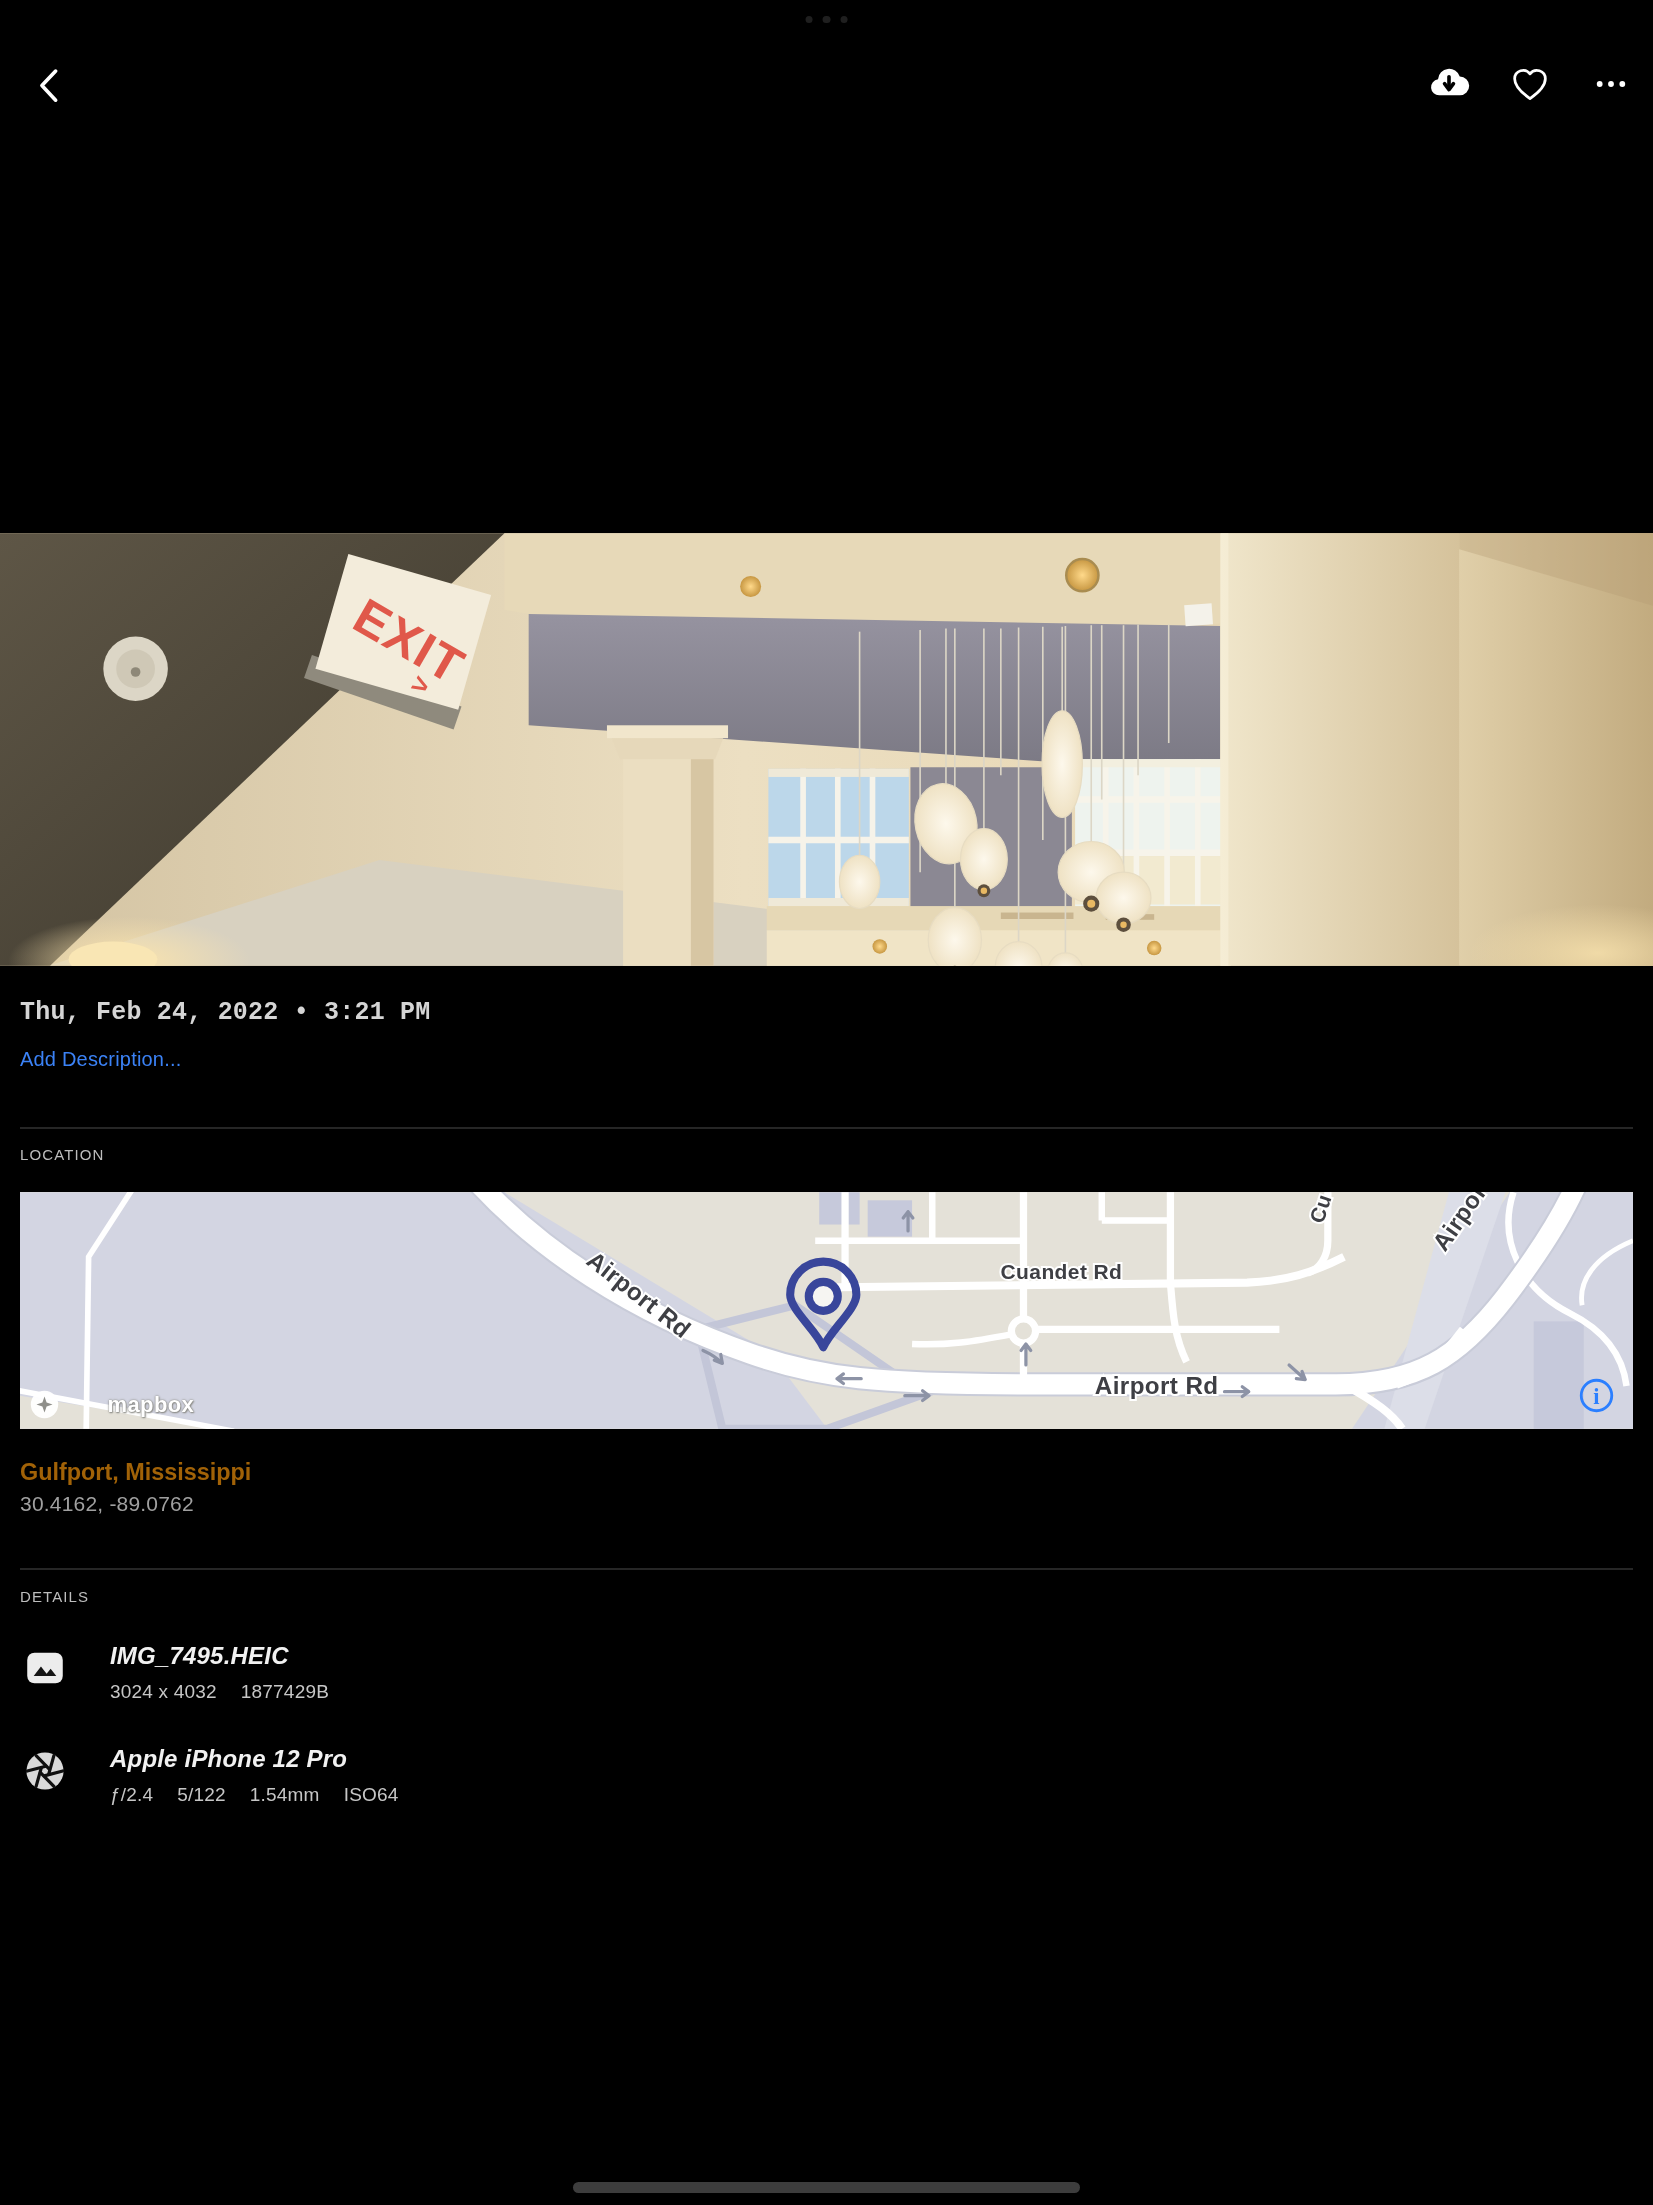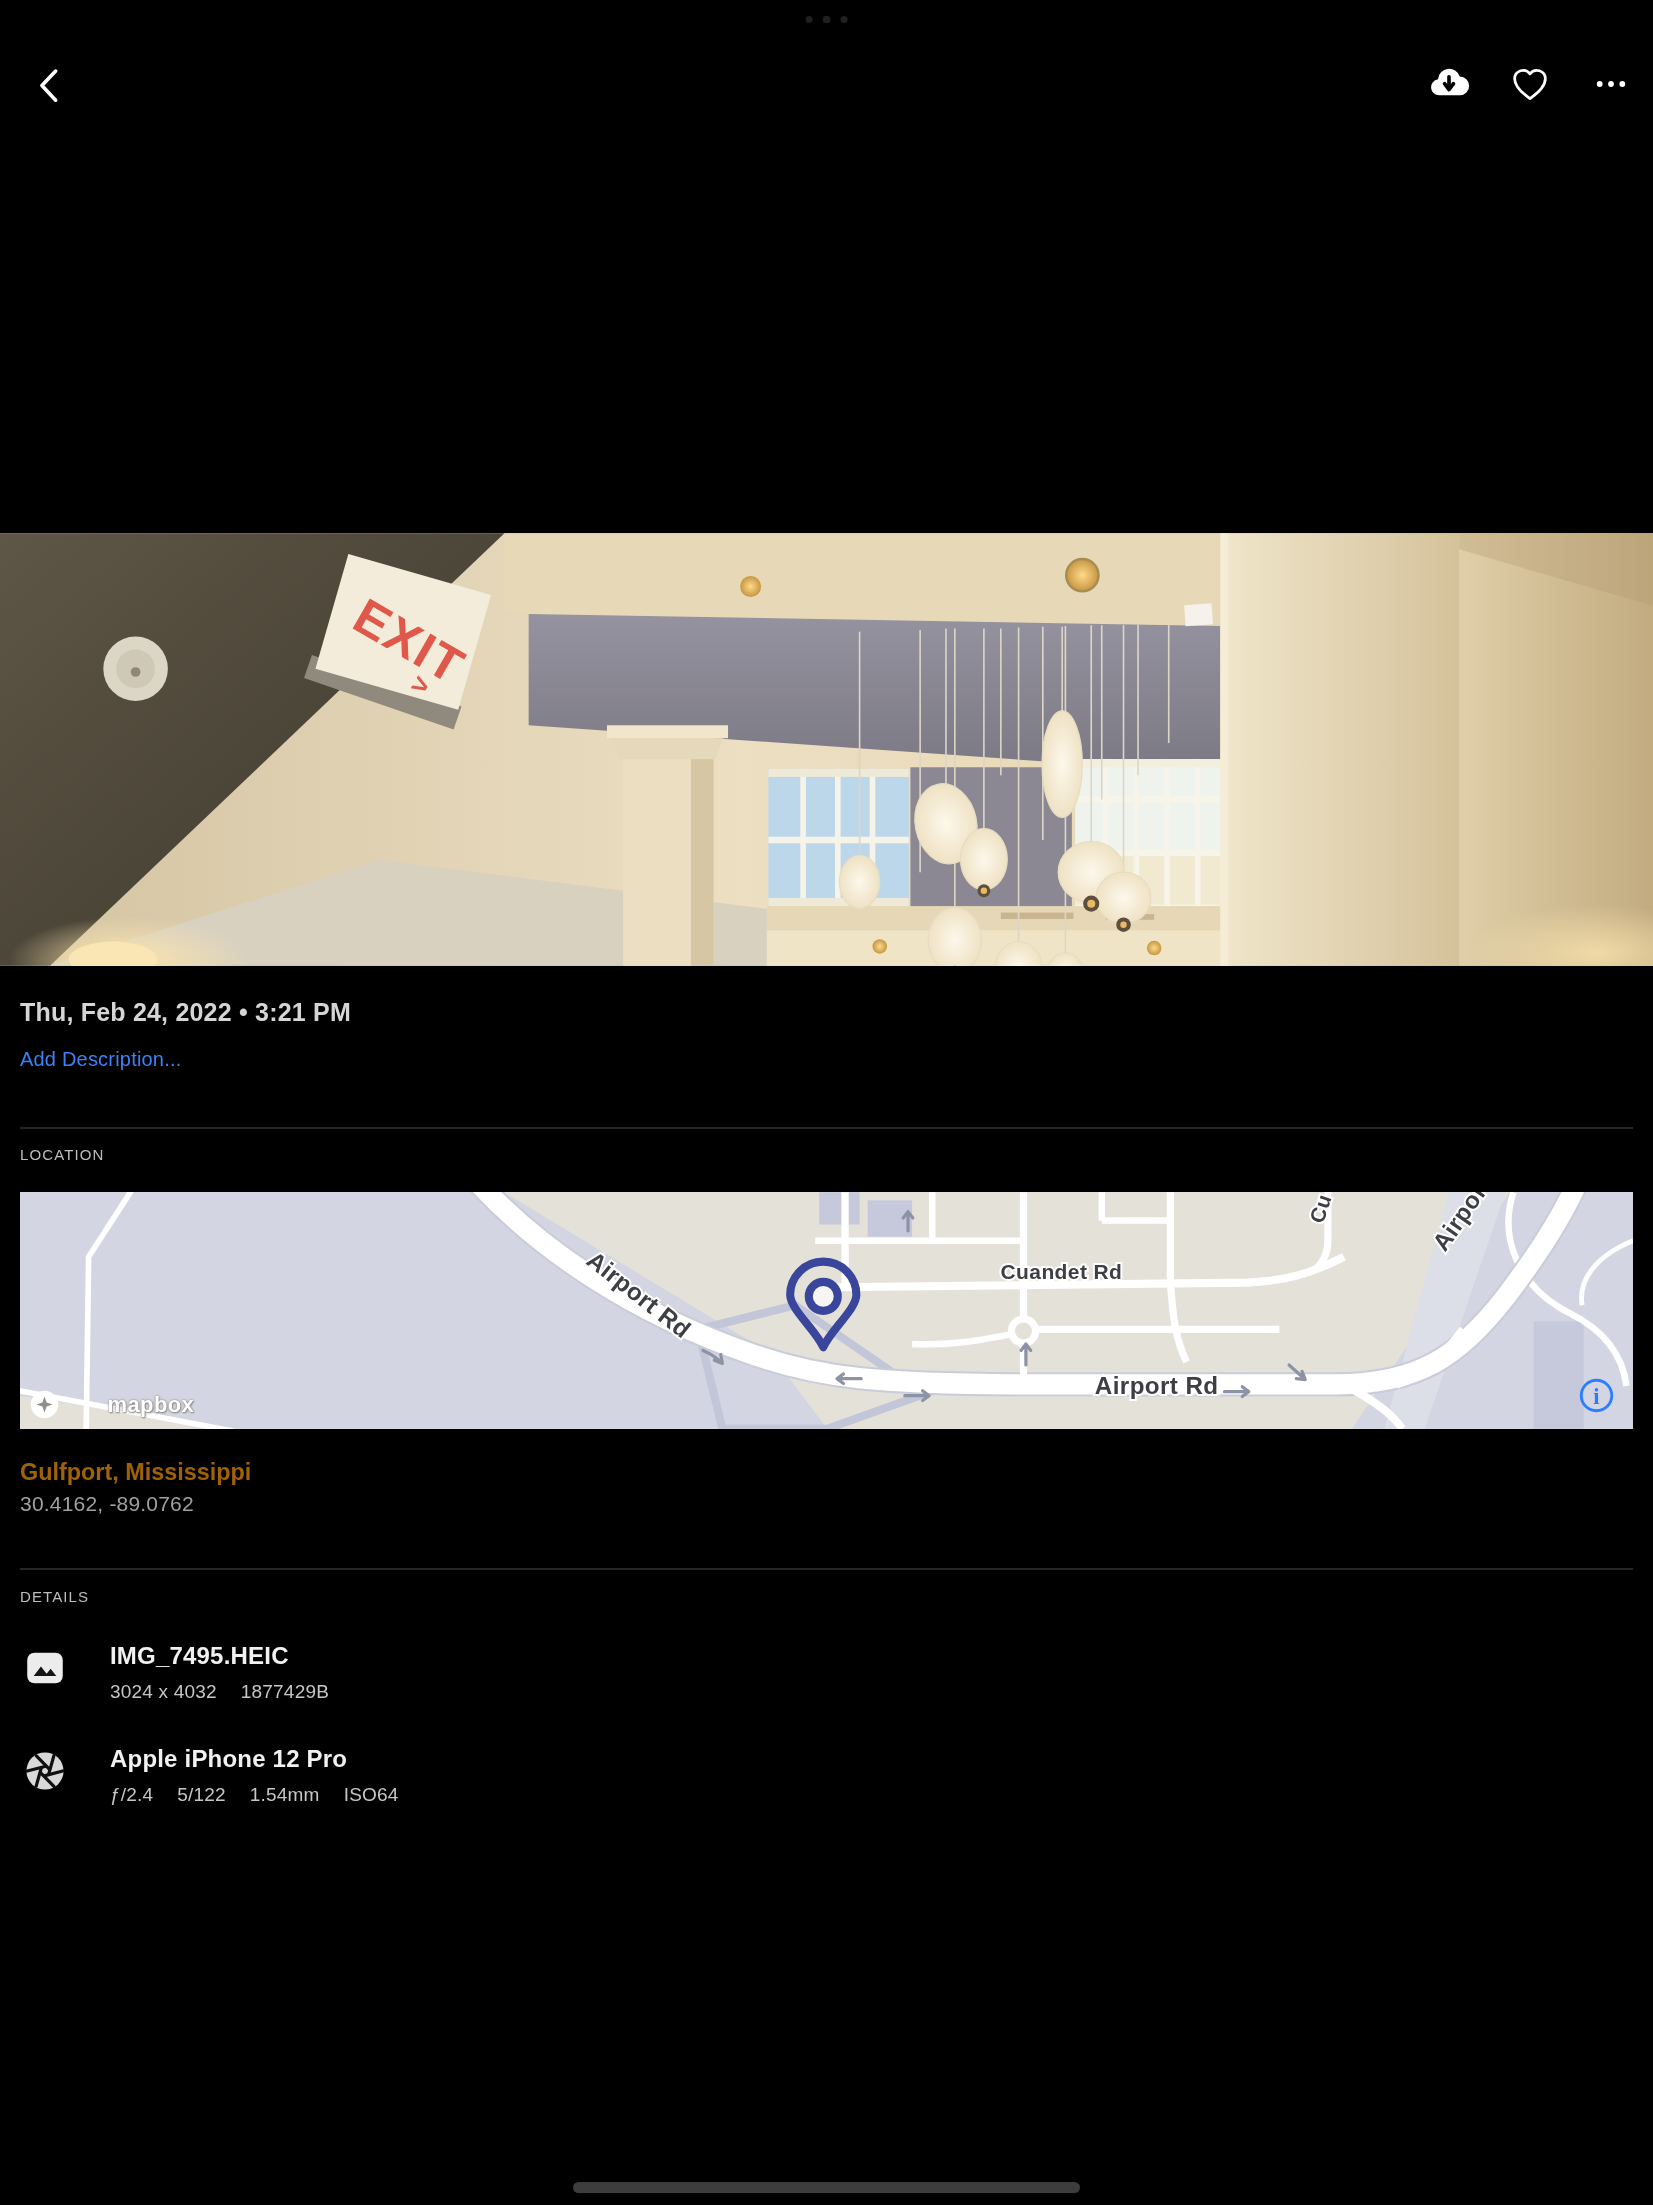--- a/index.html
+++ b/index.html
@@ -13,40 +13,40 @@
 
   
   .iconbtn{background:none;border:none;padding:0;cursor:pointer;display:flex;align-items:center;justify-content:center;width:45px;height:45px;}
   .topbar-actions{top:61px;right:19.4px;display:flex;gap:36px;align-items:center;}
   .backbtn{top:61px;left:27.4px;}
 
   
   .photo{top:533px;left:0;width:1653px;height:433px;}
 
   
-  .date{top:998px;left:20px;font-size:25px;font-weight:600;color:#d5d5d5;letter-spacing:0.2px;}
+  .date{top:998px;left:20px;font-size:25px;font-weight:600;color:#d5d5d5;letter-spacing:0.2px;font-family:Liberation Mono, monospace;}
   .desc{top:1048px;left:20px;font-size:20px;color:#3b82f6;letter-spacing:0.2px;}
   .divider{left:20px;width:1613px;height:1.6px;background:#262626;}
   .sect{left:20px;font-size:15px;color:#bdbdbd;letter-spacing:1.1px;}
 
   
   .map{top:1192px;left:20px;width:1613px;height:237px;background:#e4e1d8;overflow:hidden;}
   .maplabel{font:600 26px "Liberation Sans",sans-serif;fill:#3e3f44;paint-order:stroke;stroke:#ffffff;stroke-width:5px;letter-spacing:.5px;}
   .maplabel.big{font-size:30px;}
   .mapbox-logo{left:9.7px;bottom:9.7px;display:flex;align-items:center;gap:4.8px;}
   .mapbox-logo span{font-size:22px;font-weight:700;color:#fff;letter-spacing:0.4px;
      text-shadow:0 0 0.8px #8b8b86,0 0 2.4px #8b8b86,0.8px 0.8px 1.6px #8b8b86;margin-left:44px;}
   .infobtn{right:14.5px;bottom:11.3px;width:45px;height:45px;}
 
   .place{top:1459px;left:20px;font-size:23.4px;font-weight:700;color:#a16207;}
   .coords{top:1492px;left:20px;font-size:21px;color:#a0a0a0;letter-spacing:0.2px;text-align:center;}
 
   
   .rowicon{left:24px;width:42px;height:42px;}
-  .rowtitle{left:110px;font-size:24px;font-weight:700;color:#f1f1f1;letter-spacing:0.2px;}
+  .rowtitle{left:110px;font-size:24px;font-weight:700;color:#f1f1f1;letter-spacing:0.2px;font-style:italic;}
   .rowmeta{left:110px;font-size:19px;color:#c6c6c6;letter-spacing:0.2px;}
   .rowmeta span{margin-right:24px;}
 
   .homebar{top:2182px;left:573px;width:507px;height:10.5px;border-radius:5.7px;background:#3d3d3d;}
 </style>
 </head>
 <body>
 
 <div class="screen">
 

